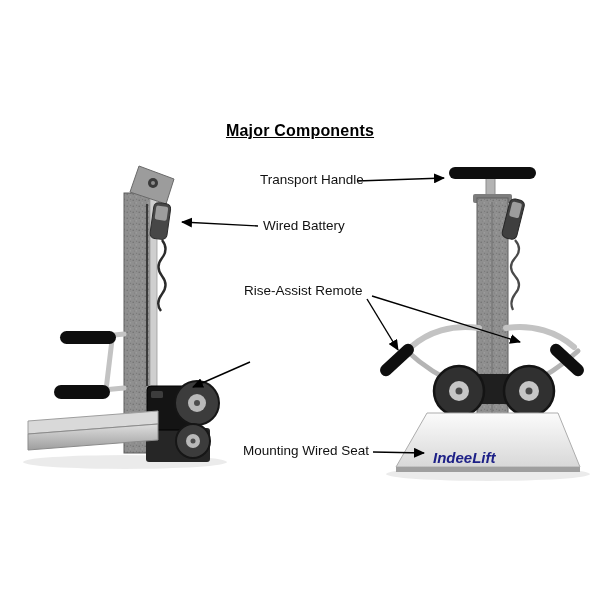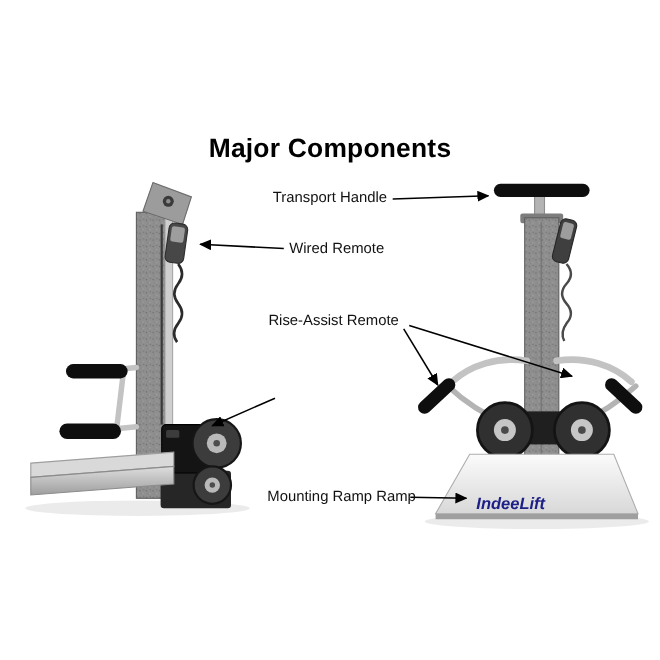--- a/index.html
+++ b/index.html
@@ -3,27 +3,28 @@
 <meta charset="utf-8">
 <style>
   * { box-sizing: border-box; }
   html, body { margin:0; padding:0; background:#ffffff; }
   .canvas {
     position:relative; width:600px; height:600px; background:#ffffff;
     font-family:"Liberation Sans", sans-serif; overflow:hidden;
   }
   .title {
     position:absolute; top:122px; left:0; width:100%;
-    text-align:center; font-size:24px; font-weight:700; color:#000;
+    text-align:center; font-size:16px; font-weight:700; color:#000;
     letter-spacing:0.2px;
+    text-decoration:underline;
   }
   .label {
     position:absolute; font-size:13.5px; color:#111; white-space:nowrap;
   }
-  .lbl-transport { left:248px; top:172px; }
+  .lbl-transport { left:260px; top:172px; }
   .lbl-remote    { left:263px; top:218px; }
   .lbl-rise      { left:244px; top:283px; }
   .lbl-battery   { left:214px; top:345px; }
   .lbl-ramp      { left:243px; top:443px; }
   svg.illustration { position:absolute; top:0; left:0; }
 </style>
 </head>
 <body>
 
 <div class="canvas">
@@ -135,16 +136,16 @@
       <line x1="367" y1="299" x2="398" y2="350" marker-end="url(#arrowhead)"></line>
       <line x1="372" y1="296" x2="520" y2="342" marker-end="url(#arrowhead)"></line>
       <line x1="250" y1="362" x2="193" y2="387" marker-end="url(#arrowhead)"></line>
       <line x1="373" y1="452" x2="424" y2="453" marker-end="url(#arrowhead)"></line>
     </g>
   </svg>
 
   <div class="title">Major Components</div>
 
   <div class="label lbl-transport">Transport Handle</div>
-  <div class="label lbl-remote">Wired Remote</div>
+  <div class="label lbl-remote">Wired Battery</div>
   <div class="label lbl-rise">Rise-Assist Remote</div>
-  <div class="label lbl-ramp">Mounting Ramp Ramp</div>
+  <div class="label lbl-ramp">Mounting Wired Seat</div>
 </div>
 
 </body></html>

